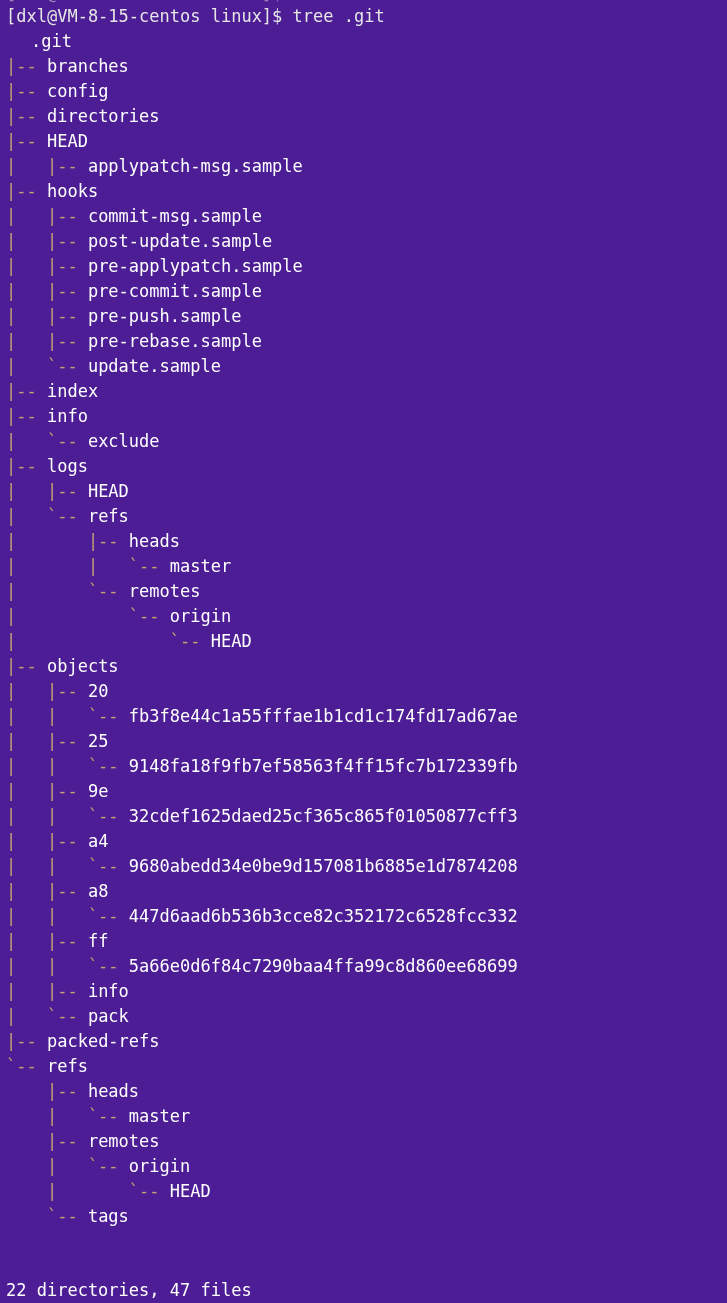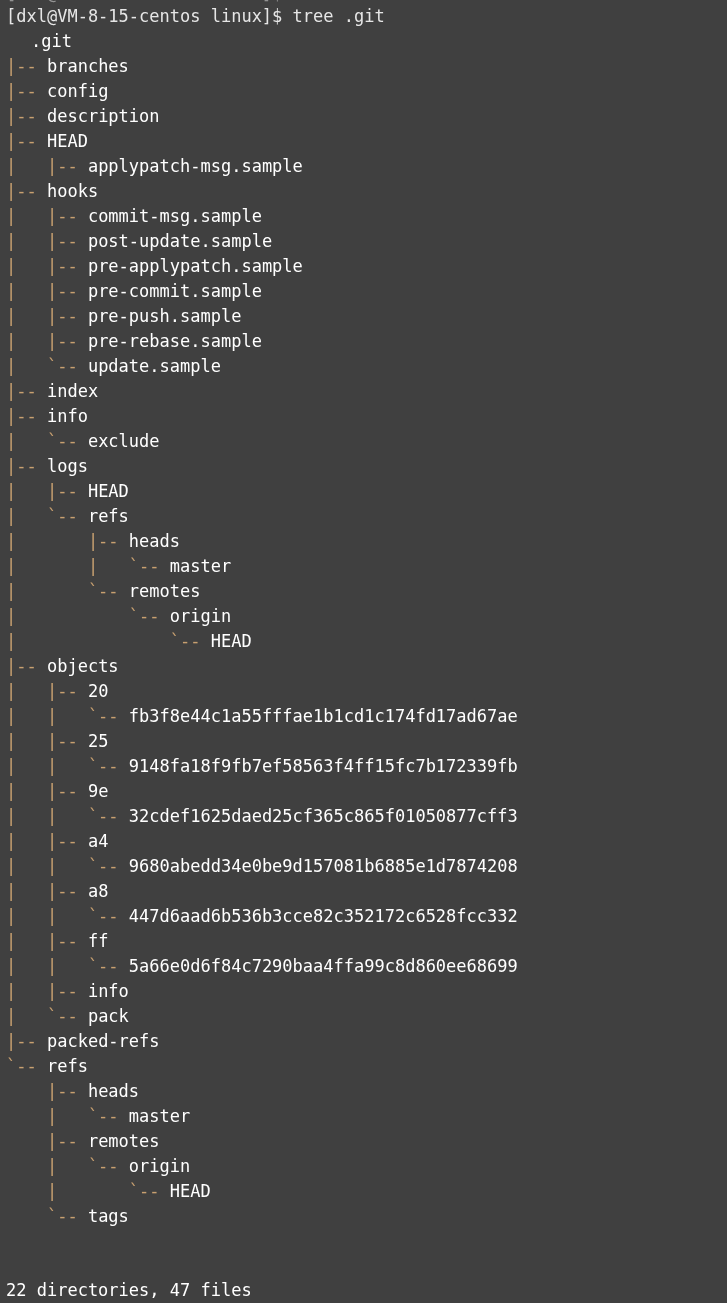--- a/index.html
+++ b/index.html
@@ -5,21 +5,21 @@
 <style>
   html, body {
     margin: 0;
     padding: 0;
     background: #000000;
   }
   #terminal {
     position: relative;
     width: 727px;
     height: 1303px;
-    background: #404040;
+    background: #4c1d95;
     overflow: hidden;
     font-family: "DejaVu Sans Mono", "Liberation Mono", monospace;
     font-size: 17px;
     line-height: 25px;
     -webkit-font-smoothing: antialiased;
   }
   #clip-top {
     position: absolute;
     top: -19px;
     left: 0;
@@ -93,21 +93,21 @@
 
   <div id="screen">
 
     <div class="line"><span class="prompt-user">[dxl@VM-8-15-centos linux]$ </span><span class="cmd">tree .git</span></div>
 
     <div class="line"><span class="root">.git</span></div>
 
     <div id="tree-lines">
         <div class="line"><span class="connector">|-- </span><span class="name">branches</span></div>
         <div class="line"><span class="connector">|-- </span><span class="name">config</span></div>
-        <div class="line"><span class="connector">|-- </span><span class="name">description</span></div>
+        <div class="line"><span class="connector">|-- </span><span class="name">directories</span></div>
         <div class="line"><span class="connector">|-- </span><span class="name">HEAD</span></div>
         <div class="line"><span class="connector">|   |-- </span><span class="name">applypatch-msg.sample</span></div>
         <div class="line"><span class="connector">|-- </span><span class="name">hooks</span></div>
         <div class="line"><span class="connector">|   |-- </span><span class="name">commit-msg.sample</span></div>
         <div class="line"><span class="connector">|   |-- </span><span class="name">post-update.sample</span></div>
         <div class="line"><span class="connector">|   |-- </span><span class="name">pre-applypatch.sample</span></div>
         <div class="line"><span class="connector">|   |-- </span><span class="name">pre-commit.sample</span></div>
         <div class="line"><span class="connector">|   |-- </span><span class="name">pre-push.sample</span></div>
         <div class="line"><span class="connector">|   |-- </span><span class="name">pre-rebase.sample</span></div>
         <div class="line"><span class="connector">|   `-- </span><span class="name">update.sample</span></div>

